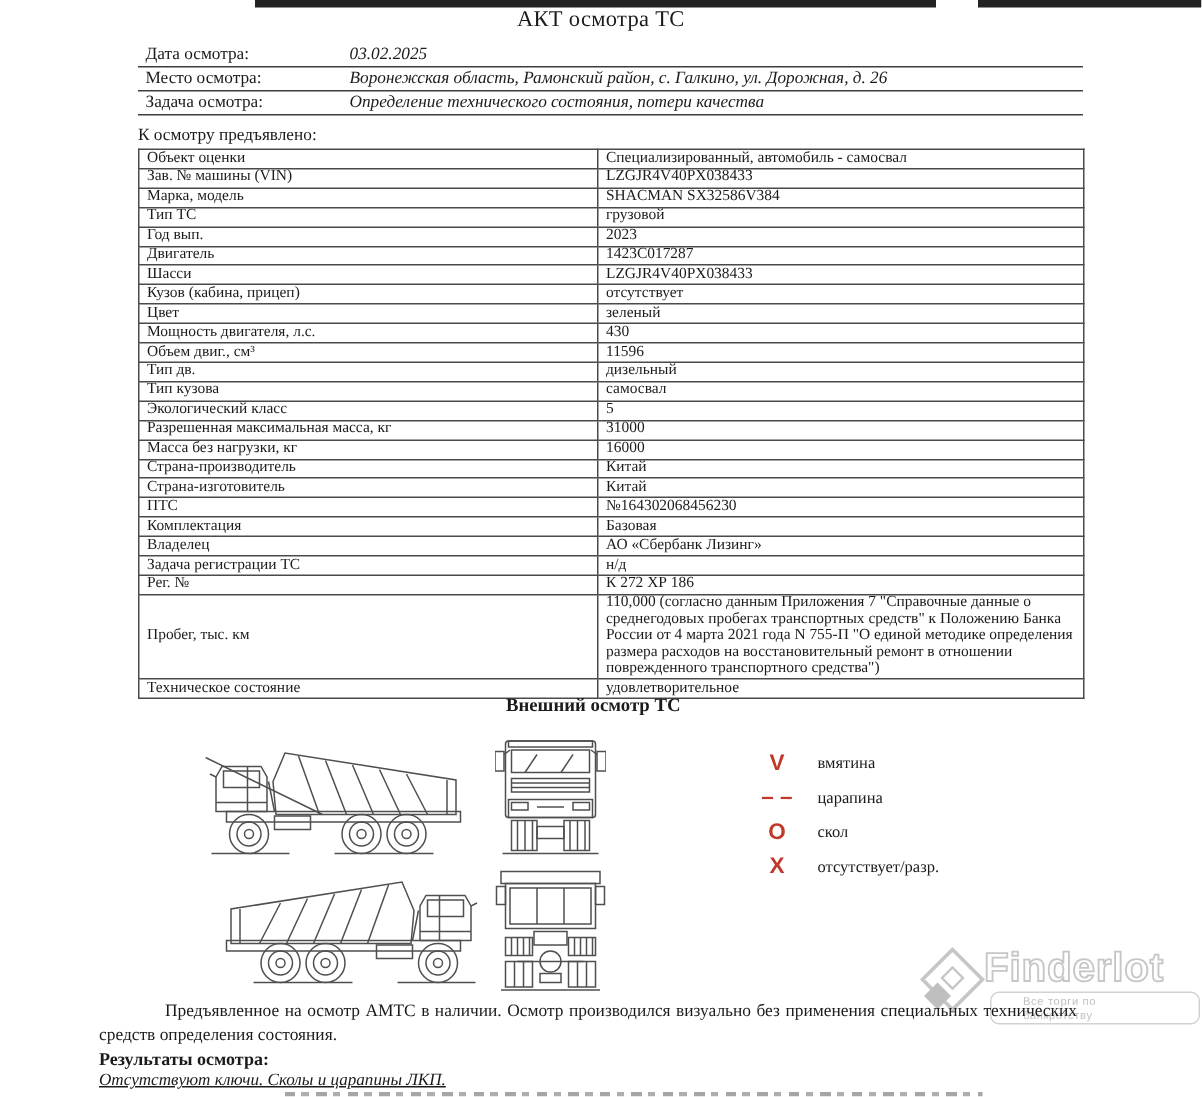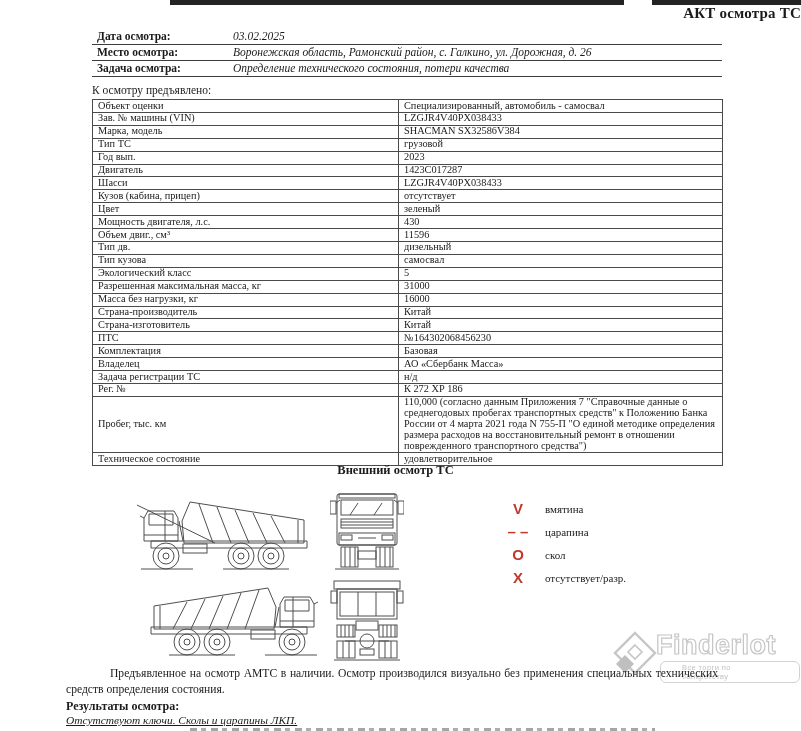--- a/index.html
+++ b/index.html
@@ -15,28 +15,28 @@
   .topbar.seg2{left:652px;width:149px;}
 
   
   .bottomstrip{
     position:absolute;left:190px;top:728px;width:465px;height:3px;
     background:repeating-linear-gradient(90deg,#8f8f8f 0 7px,#ffffff 7px 11px,#9a9a9a 11px 16px,#ffffff 16px 21px);
     opacity:.8;
   }
 
   .doc-title{
-    position:absolute;top:5px;left:0;right:0;text-align:right;
-    font-size:15px;font-weight:bold;letter-spacing:.2px;
+    position:absolute;top:5px;left:0;right:0;text-align:center;
+    font-size:15px;font-weight:normal;letter-spacing:.2px;
   }
 
   
   .hfields{position:absolute;left:92px;top:29px;width:630px;}
   .hrow{display:flex;border-bottom:1px solid #3d3d3d;height:15px;align-items:flex-start;}
-  .hrow .hlabel{width:96px;font-weight:bold;font-size:11.5px;padding-left:5px;line-height:14px;}
+  .hrow .hlabel{width:96px;font-weight:normal;font-size:11.5px;padding-left:5px;line-height:14px;}
   .hrow .hvalue{flex:1;font-style:italic;font-size:11.5px;line-height:14px;margin-left:40px;}
 
   .sec-heading{position:absolute;left:92px;top:84px;font-weight:normal;font-size:11.5px;}
 
   
   table.main{
     position:absolute;left:92px;top:99px;width:630px;
     border-collapse:collapse;table-layout:fixed;
   }
   table.main td{
@@ -225,21 +225,21 @@
         <td>№164302068456230</td>
       </tr>
 
       <tr>
         <td>Комплектация</td>
         <td>Базовая</td>
       </tr>
 
       <tr>
         <td>Владелец</td>
-        <td>АО «Сбербанк Масса»</td>
+        <td>АО «Сбербанк Лизинг»</td>
       </tr>
 
       <tr>
         <td>Задача регистрации ТС</td>
         <td>н/д</td>
       </tr>
 
       <tr>
         <td>Рег. №</td>
         <td>К 272 ХР 186</td>

